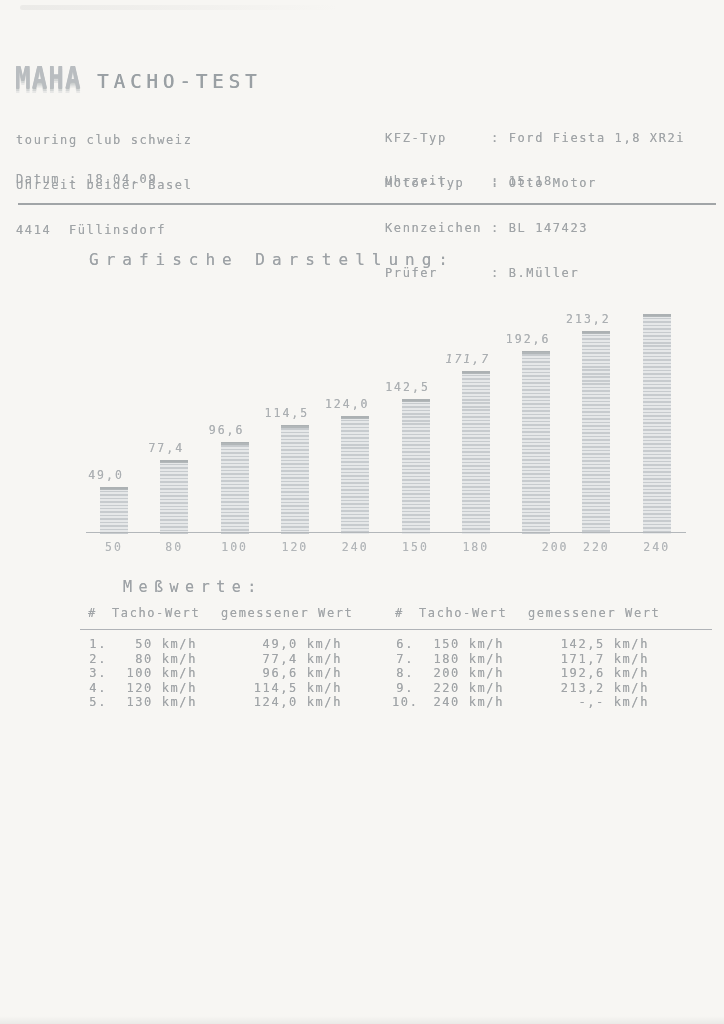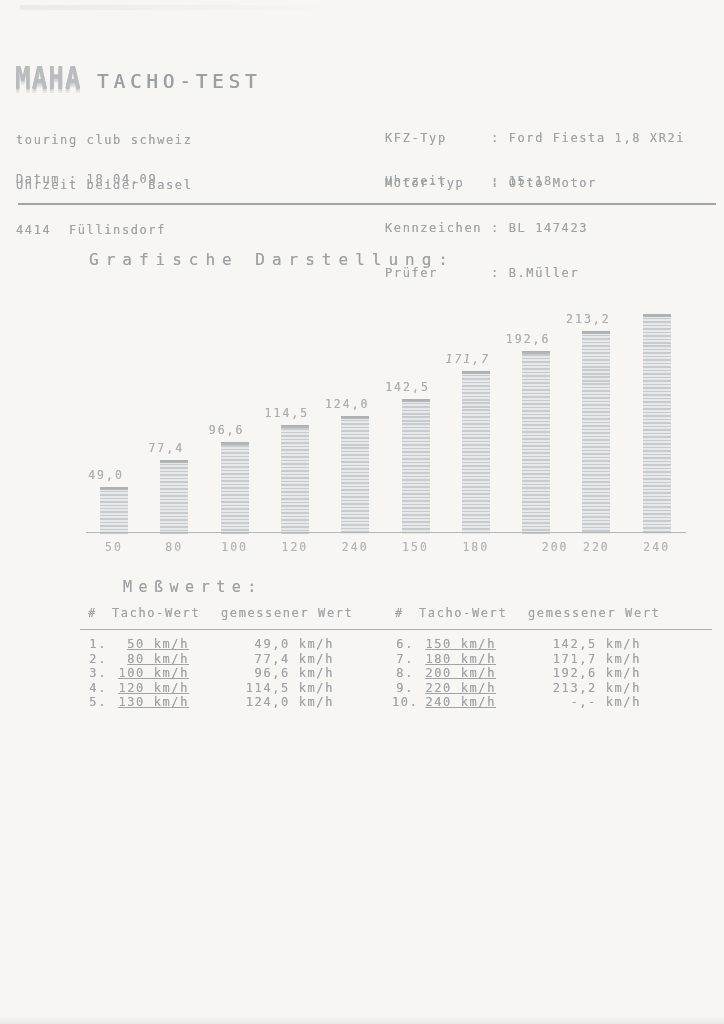--- a/index.html
+++ b/index.html
@@ -53,21 +53,21 @@
   .thead-left{left:85px;}
   .thead-right{left:392px;}
   .th{position:absolute;top:0;}
   .table-rule{position:absolute;left:80px;top:629px;width:632px;height:1px;
     background:#9ea3a7;opacity:.8;}
   .tbody{position:absolute;top:637px;line-height:14.6px;}
   .tbody-left{left:85px;}
   .tbody-right{left:392px;}
   .trow{display:flex;}
   .td-num{display:inline-block;width:22px;text-align:right;}
-  .td-tacho{display:inline-block;width:78px;margin-left:4px;text-align:right;text-decoration:underline;}
+  .td-tacho{display:inline-block;width:78px;margin-left:12px;text-align:right;}
   .td-meas{display:inline-block;width:105px;margin-left:40px;text-align:right;}
 </style>
 </head>
 <body>
 
 <div class="page">
   <div class="scan-top"></div>
 
   <div class="logo">MAHA</div>
   <div class="doc-title">TACHO-TEST</div>

